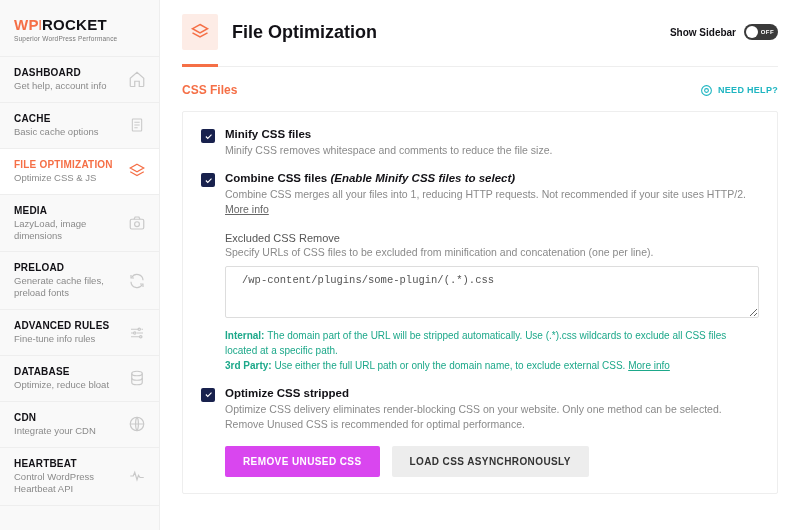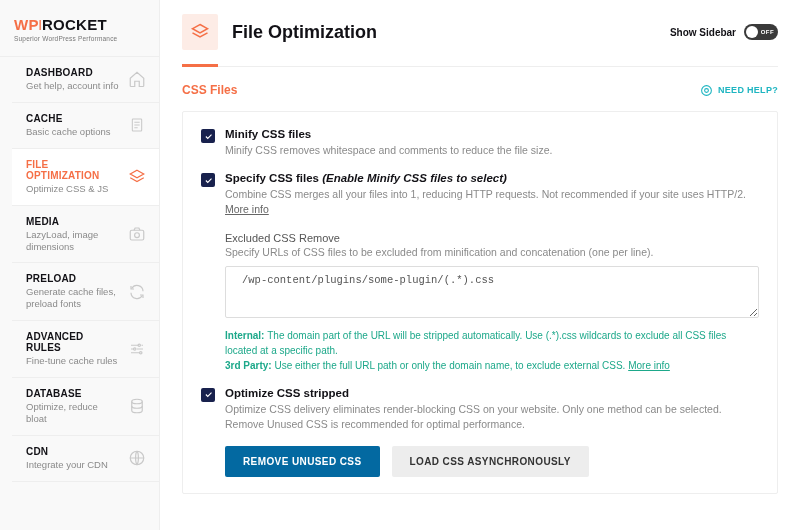--- a/index.html
+++ b/index.html
@@ -40,21 +40,20 @@
 }
 .nav { flex: 1; overflow: hidden; }
 .nav-item {
   display: flex;
   align-items: center;
   justify-content: space-between;
   padding: 10px 12px 10px 14px;
   border-bottom: 1px solid #eee;
   cursor: pointer;
   gap: 6px;
-  margin-left: 12px;
 }
 .nav-text { flex: 1; min-width: 0; }
 .nav-label {
   font-size: 10px;
   font-weight: 700;
   color: #121116;
   letter-spacing: 0.2px;
   margin-bottom: 2px;
 }
 .nav-desc {
@@ -242,21 +241,21 @@
 }
 .btn {
   padding: 10px 18px;
   font-size: 10px;
   font-weight: 700;
   letter-spacing: 0.4px;
   border: none;
   border-radius: 2px;
   cursor: pointer;
 }
-.btn-primary { background: #0369a1; color: #fff; }
+.btn-primary { background: #d946ef; color: #fff; }
 .btn-secondary { background: #ededed; color: #333; }
 </style>
 </head>
 <body>
 
 <aside class="sidebar">
   <div class="logo-area">
     <div class="logo-main">
       <span class="logo-wp">WP</span><span style="color:#f56f46;font-size:10px;position:relative;top:-2px">|</span><span class="logo-rocket">ROCKET</span>
     </div>
@@ -319,21 +318,21 @@
       <span class="nav-icon">
         <svg viewBox="0 0 24 24" width="18" height="18" fill="none" stroke="currentColor" stroke-width="1.6">
             <path d="M20 11A8 8 0 0 0 5 7.3M4 13a8 8 0 0 0 15 3.7"></path>
             <path d="M4 4v4h4M20 20v-4h-4"></path>
           </svg>
       </span>
     </div>
     <div class="nav-item">
       <div class="nav-text">
         <div class="nav-label">ADVANCED RULES</div>
-        <div class="nav-desc">Fine-tune cache rules</div>
+        <div class="nav-desc">Fine-tune info rules</div>
       </div>
       <span class="nav-icon">
         <svg viewBox="0 0 24 24" width="18" height="18" fill="none" stroke="currentColor" stroke-width="1.6">
             <path d="M4 7h10M18 7h2M4 12h4M12 12h8M4 17h12M20 17h0"></path>
             <circle cx="15" cy="7" r="1.6"></circle>
             <circle cx="9" cy="12" r="1.6"></circle>
             <circle cx="17" cy="17" r="1.6"></circle>
           </svg>
       </span>
     </div>
@@ -352,20 +351,31 @@
     </div>
     <div class="nav-item">
       <div class="nav-text">
         <div class="nav-label">CDN</div>
         <div class="nav-desc">Integrate your CDN</div>
       </div>
       <span class="nav-icon">
         <svg viewBox="0 0 24 24" width="18" height="18" fill="none" stroke="currentColor" stroke-width="1.6">
             <circle cx="12" cy="12" r="9"></circle>
             <path d="M3 12h18M12 3c2.5 2.5 2.5 15 0 18M12 3c-2.5 2.5-2.5 15 0 18"></path>
+          </svg>
+      </span>
+    </div>
+    <div class="nav-item">
+      <div class="nav-text">
+        <div class="nav-label">HEARTBEAT</div>
+        <div class="nav-desc">Control WordPress Heartbeat API</div>
+      </div>
+      <span class="nav-icon">
+        <svg viewBox="0 0 24 24" width="18" height="18" fill="none" stroke="currentColor" stroke-width="1.6">
+            <path d="M3 12h4l2-5 3 10 2-6 2 3h5"></path>
           </svg>
       </span>
     </div>
   </nav>
 </aside>
 
 <main class="main">
   <div class="header">
     <div class="header-icon">
       <svg viewBox="0 0 24 24" width="20" height="20" fill="none" stroke="#f56f46" stroke-width="1.8">
@@ -412,21 +422,21 @@
       </div>
 
       <div class="opt">
         <div class="chk">
           <svg viewBox="0 0 24 24" fill="none" stroke="#fff" stroke-width="3">
               <path d="M5 12l5 5L20 7"></path>
             </svg>
         </div>
         <div class="opt-body">
           <div class="opt-title">
-            <span>Specify CSS files </span><span class="ital">(Enable Minify CSS files to select)</span>
+            <span>Combine CSS files </span><span class="ital">(Enable Minify CSS files to select)</span>
           </div>
           <div class="opt-desc">
             <span>Combine CSS merges all your files into 1, reducing HTTP requests. Not recommended if your site uses HTTP/2. </span><span class="more-info">More info</span>
           </div>
           <div class="sublabel">Excluded CSS Remove</div>
           <div class="subdesc">Specify URLs of CSS files to be excluded from minification and concatenation (one per line).</div>
           <textarea class="textarea" style="">/wp-content/plugins/some-plugin/(.*).css</textarea>
           <div class="note">
             <strong>Internal: </strong><span>The domain part of the URL will be stripped automatically. Use (.*).css wildcards to exclude all CSS files located at a specific path.</span><br>
             <strong>3rd Party: </strong><span>Use either the full URL path or only the domain name, to exclude external CSS. </span><span class="more-info">More info</span>

